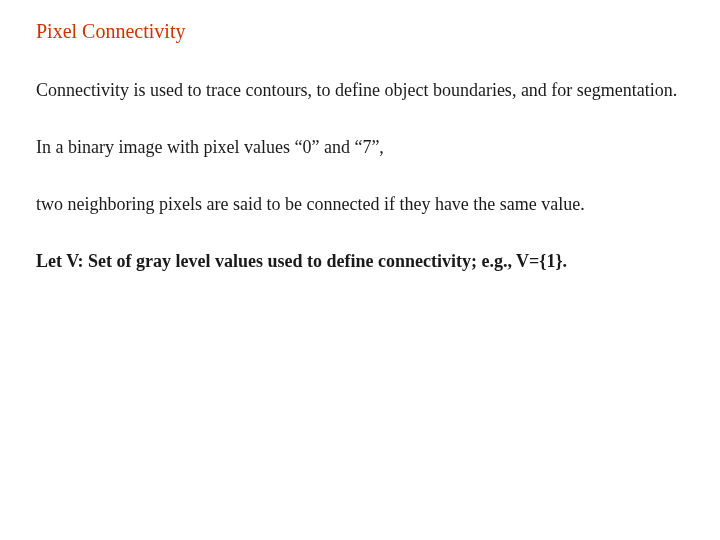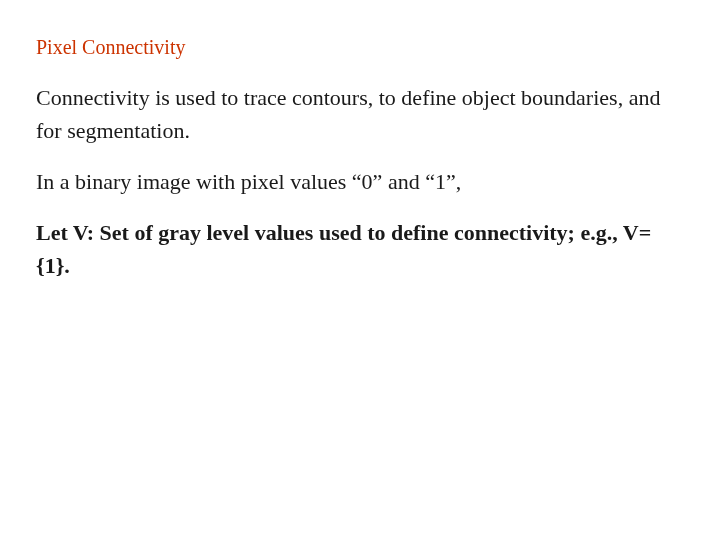--- a/index.html
+++ b/index.html
@@ -14,48 +14,49 @@
       background-color: #ffffff;
       font-family: 'Times New Roman', Times, serif;
       font-size: 18px;
       color: #1a1a1a;
       overflow: hidden;
     }
 
     .page-container {
       width: 720px;
       height: 382px;
-      padding: 36px 40px 36px 36px;
+      padding: 20px 40px 36px 36px;
       display: flex;
       flex-direction: column;
-      gap: 4px;
+      gap: 16px;
     }
 
     .title {
       color: #cc3300;
       font-size: 20px;
       font-weight: normal;
       margin-bottom: 18px;
       font-style: normal;
     }
 
     .paragraph {
-      font-size: 22px;
+      font-size: 18px;
       line-height: 1.5;
       margin-bottom: 14px;
       color: #1a1a1a;
     }
 
     .paragraph:last-child {
       margin-bottom: 0;
       font-weight: bold;
     }
   </style>
 </head>
 <body>
 
 <div class="page-container">
   <h1 class="title">Pixel Connectivity</h1>
 
   <p class="paragraph">Connectivity is used to trace contours, to define object boundaries, and for segmentation.</p>
-  <p class="paragraph">In a binary image with pixel values “0” and “1”,</p>
+  <p class="paragraph">In a binary image with pixel values “0” and “7”,</p>
+  <p class="paragraph">two neighboring pixels are said to be connected if they have the same value.</p>
   <p class="paragraph">Let V: Set of gray level values used to define connectivity; e.g., V={1}.</p>
 </div>
 
 </body></html>

